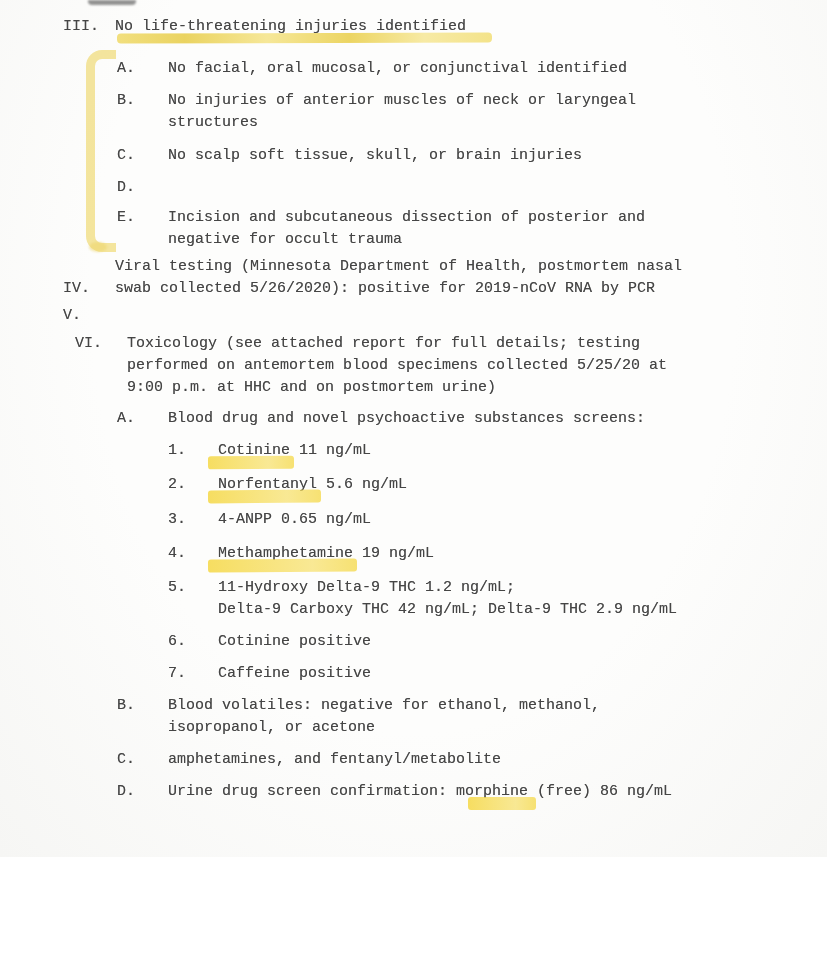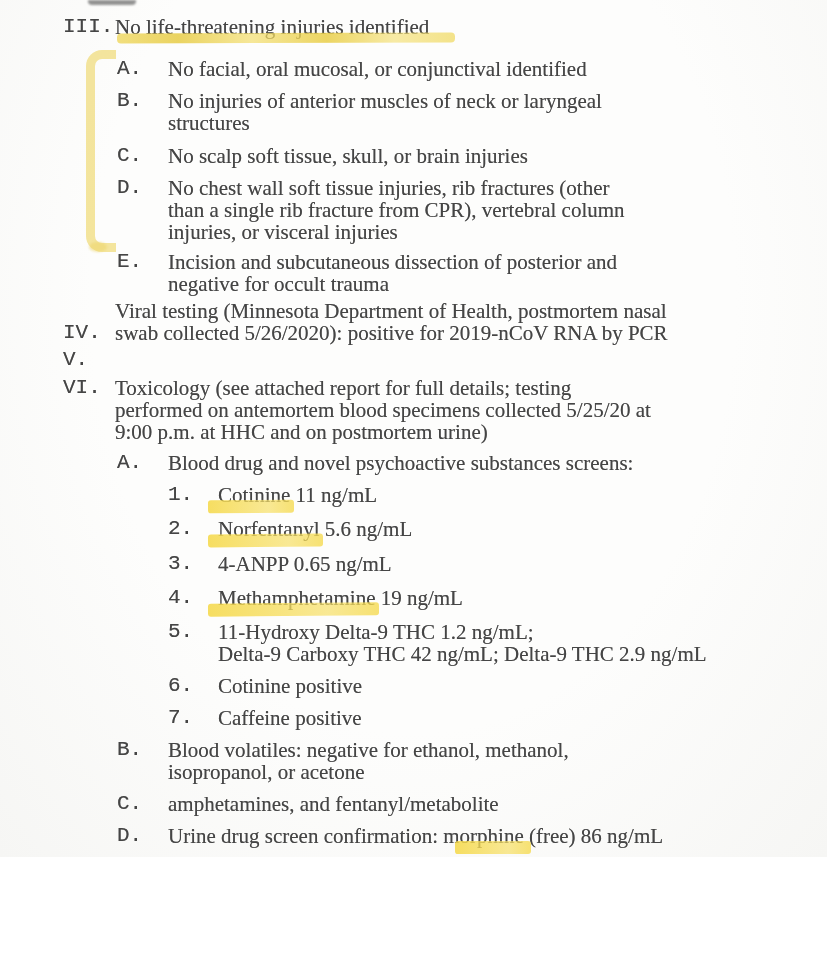--- a/index.html
+++ b/index.html
@@ -4,34 +4,34 @@
 <style>
   html,body{margin:0;padding:0;background:#ffffff;}
   .page{
     position:relative;
     width:827px;height:857px;
     box-sizing:border-box;
     padding:16px 0 0 0;
     background:radial-gradient(ellipse at 50% 35%, #fdfdfc 55%, #f6f6f4 100%);
     overflow:hidden;
     font-family:"Liberation Mono","DejaVu Sans Mono",monospace;
-    font-size:21px;
+    font-size:15px;
     line-height:22px;
     color:#454545;
     text-shadow:0 0 0.6px rgba(70,70,70,0.55);
   }
   .row{display:flex;}
   .sec{padding-left:63px;}
   .sec .lbl{width:52px;flex:none;}
   .sub{padding-left:117px;}
   .sub .lbl{width:51px;flex:none;}
   .num{padding-left:168px;}
   .num .lbl{width:50px;flex:none;}
-  .txt{flex:1;font-family:Liberation Serif, serif;}
-  .mt5{margin-top:5px;align-items:flex-end;}  .mt6{margin-top:6px;}  .mt8{margin-top:8px;}
+  .txt{flex:1;}
+  .mt5{margin-top:5px;align-items:flex-end;}  .mt6{margin-top:6px;margin-left:12px;}  .mt8{margin-top:8px;}
   .mt9{margin-top:9px;}  .mt10{margin-top:10px;} .mt11{margin-top:11px;}
   .mt12{margin-top:12px;} .mt13{margin-top:13px;} .mt20{margin-top:20px;}
 
   
   .title-hl{position:relative;display:inline-block;}
   .title-hl::after{
     content:"";position:absolute;left:2px;right:-26px;top:17px;height:10px;
     border-radius:4px;transform:rotate(-0.15deg);
     background:linear-gradient(90deg,
       rgba(238,213,84,0.75) 0%, rgba(231,204,70,0.85) 18%,
@@ -106,25 +106,20 @@
 
   <div class="row sub mt11">
     <span class="lbl">C.</span>
     <div class="txt">
         <div>No scalp soft tissue, skull, or brain injuries</div>
       </div>
   </div>
 
   <div class="row sub mt10">
     <span class="lbl">D.</span>
-    <div class="txt">
-      <div>No chest wall soft tissue injuries, rib fractures (other</div>
-      <div>than a single rib fracture from CPR), vertebral column</div>
-      <div>injuries, or visceral injuries</div>
-    </div>
   </div>
 
   <div class="row sub mt8">
     <span class="lbl">E.</span>
     <div class="txt">
       <div>Incision and subcutaneous dissection of posterior and</div>
       <div>negative for occult trauma</div>
     </div>
   </div>
 

